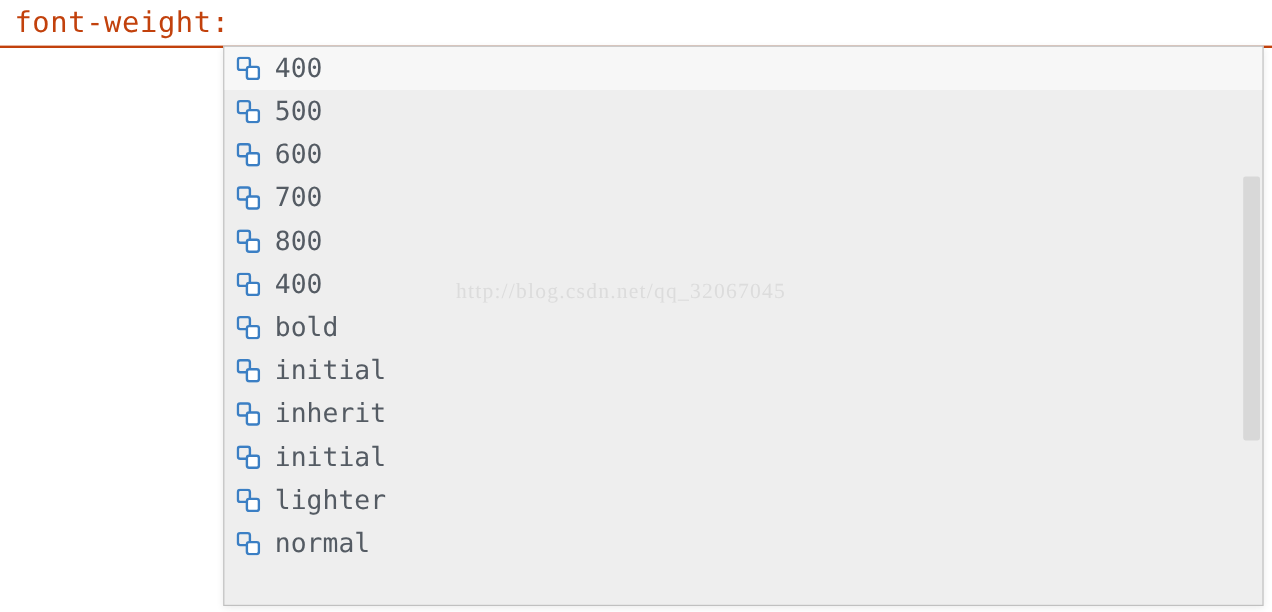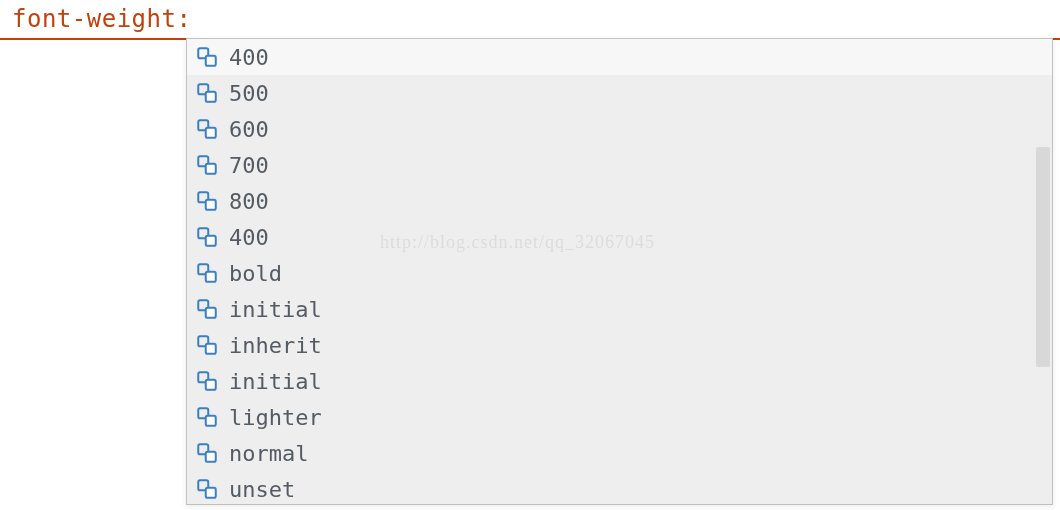--- a/index.html
+++ b/index.html
@@ -176,26 +176,17 @@
     </div>
     <div class="dd-item">
       <span class="icon">
         <svg viewBox="0 0 16 16" width="20" height="20">
           <rect x="1" y="1" width="8" height="8" rx="1.5" fill="none" stroke="#3b7fc4" stroke-width="1.6"></rect>
           <rect x="7" y="7" width="8" height="8" rx="1.5" fill="#ffffff" stroke="#3b7fc4" stroke-width="1.6"></rect>
         </svg>
       </span>
       <span class="label">normal</span>
     </div>
-    <div class="dd-item">
-      <span class="icon">
-        <svg viewBox="0 0 16 16" width="20" height="20">
-          <rect x="1" y="1" width="8" height="8" rx="1.5" fill="none" stroke="#3b7fc4" stroke-width="1.6"></rect>
-          <rect x="7" y="7" width="8" height="8" rx="1.5" fill="#ffffff" stroke="#3b7fc4" stroke-width="1.6"></rect>
-        </svg>
-      </span>
-      <span class="label">unset</span>
-    </div>
   </div>
   <div class="scrollbar-thumb"></div>
 </div>
 
 <div class="watermark">http://blog.csdn.net/qq_32067045</div>
 
 </body></html>

